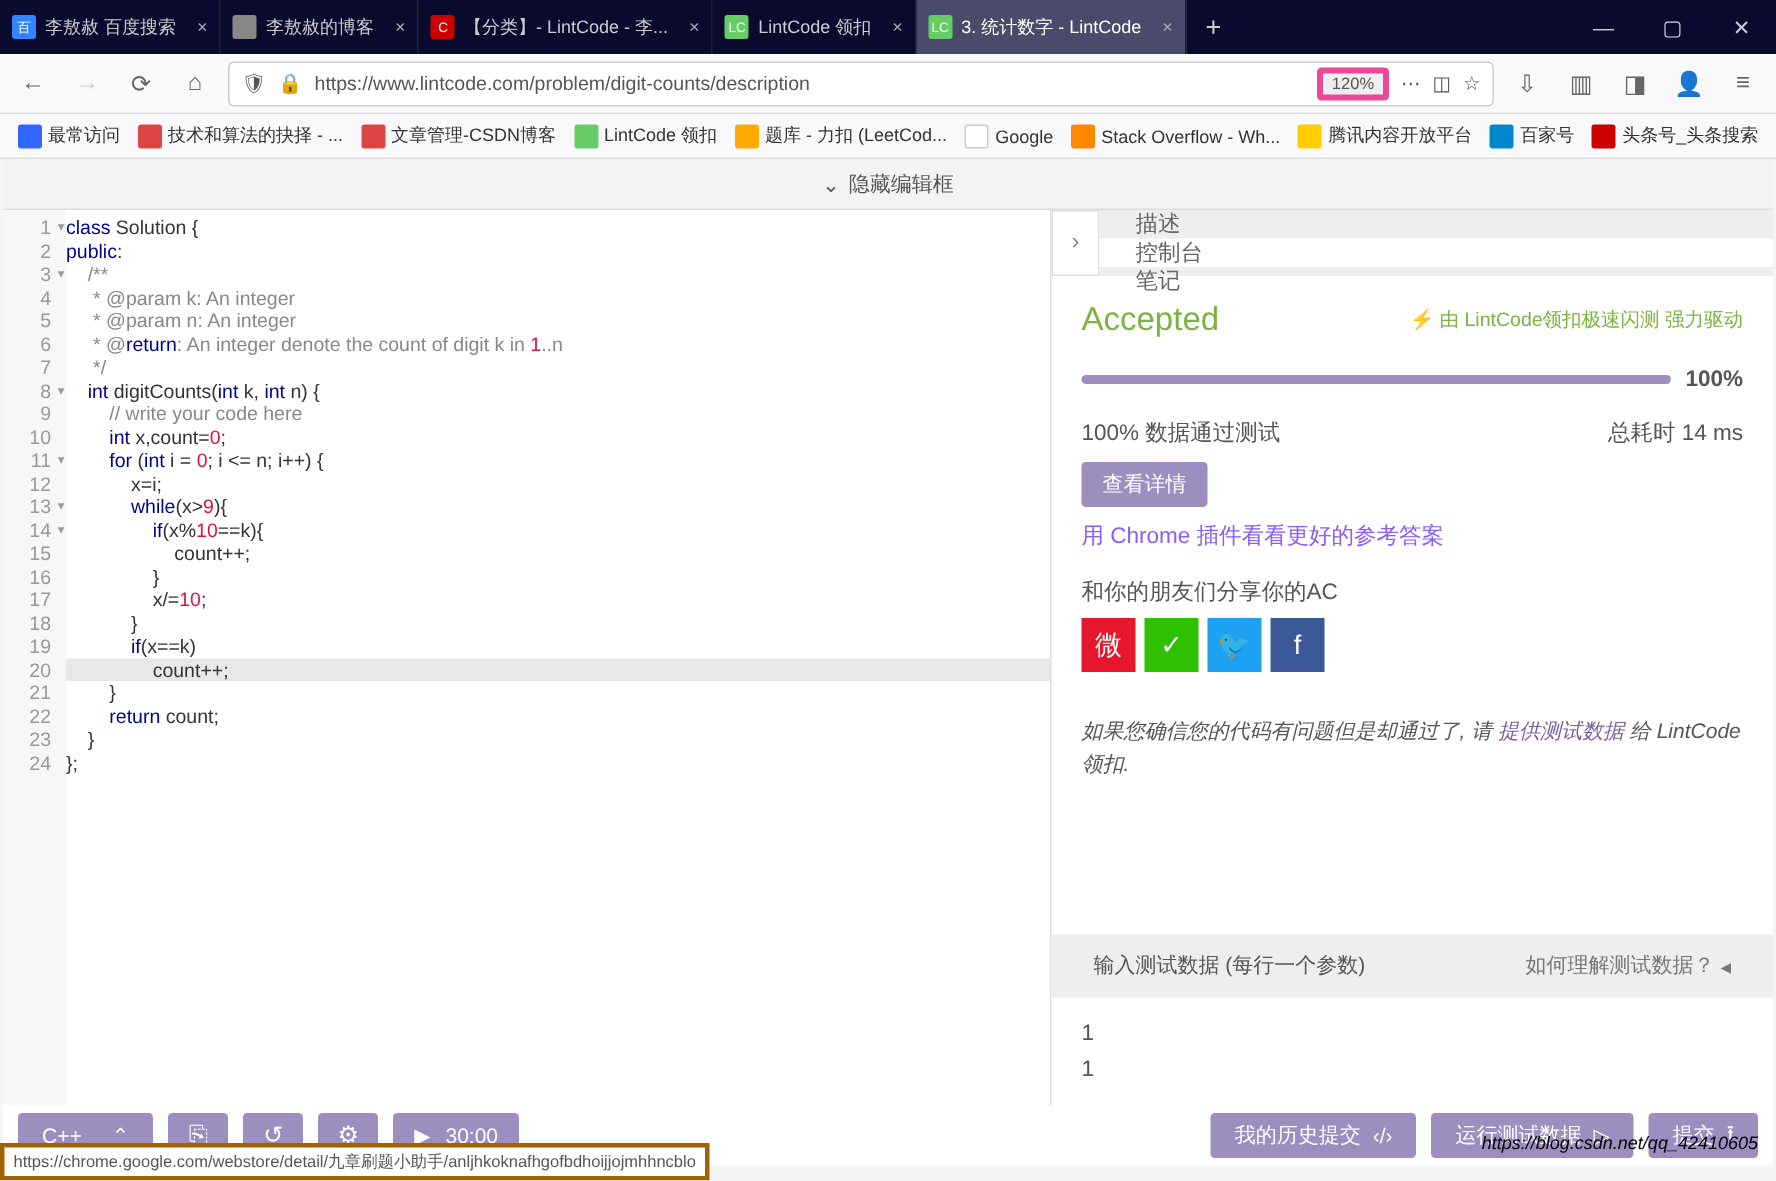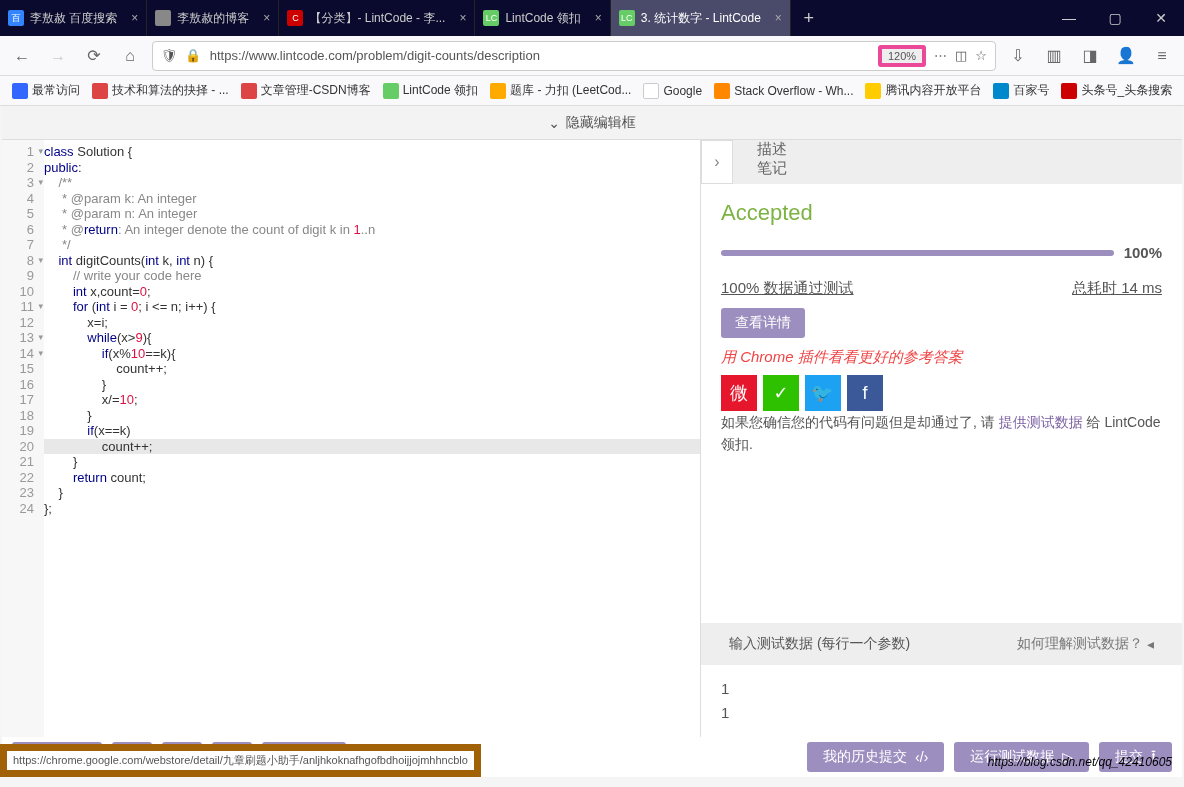--- a/index.html
+++ b/index.html
@@ -45,43 +45,43 @@
 .rtab.active { background: #fff; }
 .collapse-handle { width: 32px; background: #fff; border: 1px solid #ddd; display: flex; align-items: center; justify-content: center; color: #888; height: 44px; margin-top: 0; }
 
 .result-body { padding: 16px 20px; flex: 1; overflow: auto; }
 .accepted-row { display: flex; align-items: center; justify-content: space-between; }
 .accepted { color: #7cb342; font-size: 22px; font-weight: 500; }
 .driven { color: #7cb342; font-size: 13px; }
 .progress-wrap { display: flex; align-items: center; gap: 10px; margin-top: 18px; font-weight: bold; }
 .progress { flex: 1; height: 6px; background: #9c8ebf; border-radius: 3px; }
 .pct { color: #555; font-size: 15px; }
-.stats { display: flex; justify-content: space-between; margin-top: 18px; color: #555; font-size: 15px; text-decoration: underline; }
+.stats { display: flex; justify-content: space-between; margin-top: 18px; color: #555; font-size: 15px; }
 .beat { margin-top: 20px; color: #555; font-size: 15px; }
 .details-btn { margin-top: 10px; background: #9c8ebf; color: #fff; border: none; padding: 6px 14px; border-radius: 3px; font-size: 14px; }
-.chrome-link { margin-top: 10px; color: #ef4444; font-size: 15px; font-style: italic; }
+.chrome-link { margin-top: 10px; color: #8b5cf6; font-size: 15px; }
 .share-label { margin-top: 18px; color: #555; font-size: 15px; }
 .share-icons { display: flex; gap: 6px; margin-top: 8px; }
 .share-icons div { width: 36px; height: 36px; display: flex; align-items: center; justify-content: center; color: #fff; font-size: 18px; }
 .weibo { background: #e6162d; } .wechat { background: #2dc100; } .twitter { background: #1da1f2; } .fb { background: #3b5998; }
-.report { color: #555; font-size: 14px; line-height: 1.6; }
+.report { margin-top: 28px; color: #555; font-size: 14px; line-height: 1.6; font-style: italic; }
 .report a { color: #7b5fa3; }
 
 .input-header { background: #eee; padding: 12px 28px; display: flex; justify-content: space-between; color: #555; font-size: 14px; }
 .input-header .q { display: flex; align-items: center; gap: 4px; color: #777; }
 .test-input { padding: 12px 20px; color: #555; font-size: 15px; line-height: 1.6; }
 
 .bottom-bar { position: absolute; bottom: 0; left: 0; right: 0; height: 40px; display: flex; align-items: center; padding: 0 10px; gap: 10px; }
 .lang-sel { background: #9c8ebf; color: #fff; height: 30px; padding: 0 16px; display: flex; align-items: center; gap: 20px; border-radius: 3px; font-size: 14px; }
 .tool-btn { background: #9c8ebf; color: #fff; width: 40px; height: 30px; display: flex; align-items: center; justify-content: center; border-radius: 3px; }
 .timer { background: #9c8ebf; color: #fff; height: 30px; padding: 0 14px; display: flex; align-items: center; gap: 10px; border-radius: 3px; font-size: 14px; }
 .spacer { flex: 1; }
 .action-btn { background: #9c8ebf; color: #fff; height: 30px; padding: 0 16px; display: flex; align-items: center; gap: 8px; border-radius: 3px; font-size: 14px; }
 
-.status { position: absolute; bottom: 10px; left: 0; background: #fff; border: 7px solid #a16207; font-size: 11px; color: #555; padding: 2px 6px; }
+.status { position: absolute; bottom: 0; left: 0; background: #fff; border: 3px solid #a16207; font-size: 11px; color: #555; padding: 2px 6px; }
 .watermark { position: absolute; bottom: 18px; right: 12px; color: #000000; font-size: 12px; font-style: italic; }
 </style>
 </head>
 <body>
 
 <div class="titlebar">
   <div class="tab">
       <span class="favicon" style="background:#3385ff">百</span>
       <span>李敖赦 百度搜索</span>
       <span class="close">×</span>
@@ -216,38 +216,41 @@
           <div class="ln">24</div>
         </div>
       <div class="code" id="code"><div><span class="kw">class</span> Solution {</div><div><span class="kw">public</span>:</div><div>    <span class="cm">/**</span></div><div>     <span class="cm">* @param k: An integer</span></div><div>     <span class="cm">* @param n: An integer</span></div><div>     <span class="cm">* @<span class="kw">return</span>: An integer denote the count of digit k in <span class="num">1</span>..n</span></div><div>     <span class="cm">*/</span></div><div>    <span class="kw">int</span> digitCounts(<span class="kw">int</span> k, <span class="kw">int</span> n) {</div><div>        <span class="cm">// write your code here</span></div><div>        <span class="kw">int</span> x,count=<span class="num">0</span>;</div><div>        <span class="kw">for</span> (<span class="kw">int</span> i = <span class="num">0</span>; i &lt;= n; i++) {</div><div>            x=i;</div><div>            <span class="kw">while</span>(x&gt;<span class="num">9</span>){</div><div>                <span class="kw">if</span>(x%<span class="num">10</span>==k){</div><div>                    count++;</div><div>                }</div><div>                x/=<span class="num">10</span>;</div><div>            }</div><div>            <span class="kw">if</span>(x==k)</div><div class="hl">                count++;</div><div>        }</div><div>        <span class="kw">return</span> count;</div><div>    }</div><div>};</div></div>
     </div>
 
     <div class="result-pane">
       <div style="display:flex">
         <div class="collapse-handle">›</div>
         <div class="tabs" style="flex:1">
           <div class="rtab">描述</div>
+          <div class="rtab active">控制台</div>
           <div class="rtab">笔记</div>
         </div>
       </div>
 
       <div class="result-body">
         <div class="accepted-row">
           <span class="accepted">Accepted</span>
+          <span class="driven"><span>⚡</span> <span>由 LintCode领扣极速闪测 强力驱动</span></span>
         </div>
         <div class="progress-wrap">
           <div class="progress"></div>
           <span class="pct">100%</span>
         </div>
         <div class="stats">
           <span>100% 数据通过测试</span>
           <span>总耗时 14 ms</span>
         </div>
         <button class="details-btn">查看详情</button>
         <div class="chrome-link">用 Chrome 插件看看更好的参考答案</div>
+        <div class="share-label">和你的朋友们分享你的AC</div>
         <div class="share-icons">
           <div class="weibo">微</div>
           <div class="wechat">✓</div>
           <div class="twitter">🐦</div>
           <div class="fb">f</div>
         </div>
         <div class="report">
           <span>如果您确信您的代码有问题但是却通过了, 请 </span><a>提供测试数据</a><span> 给 LintCode 领扣.</span>
         </div>
       </div>

